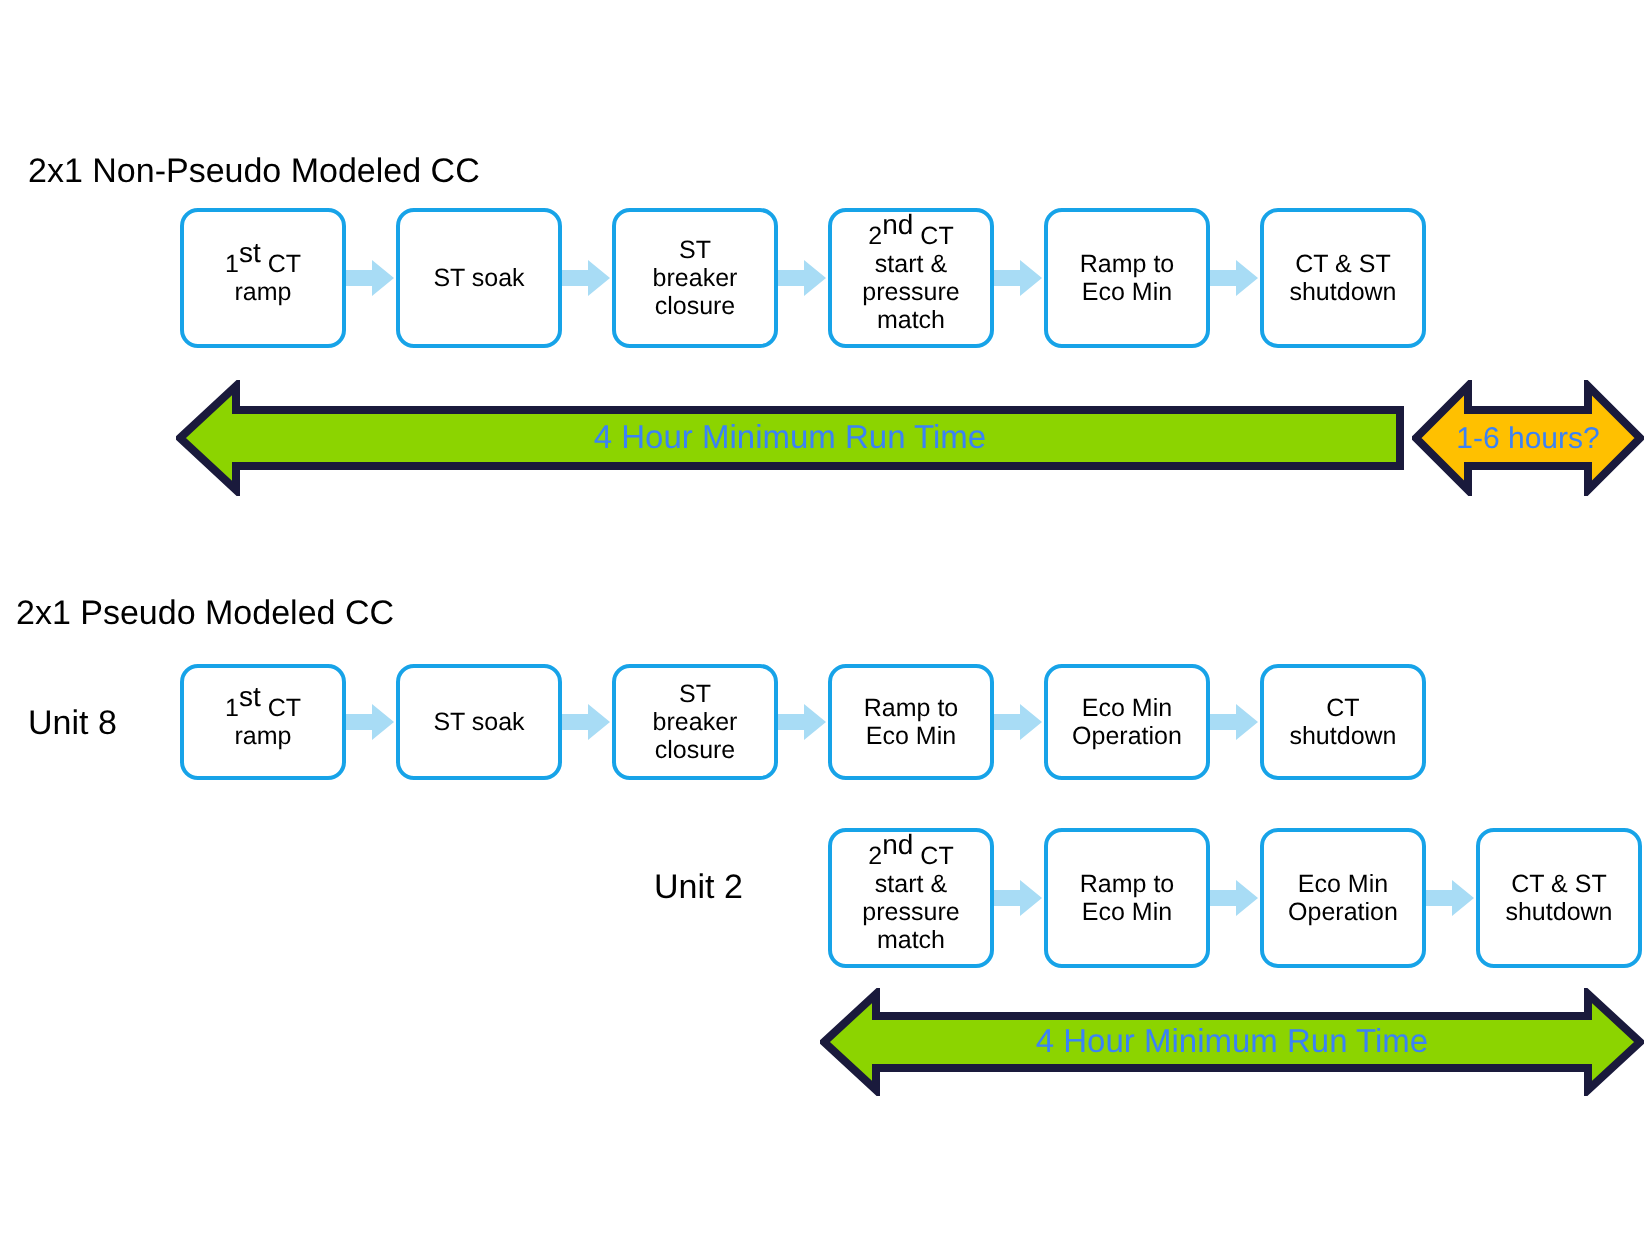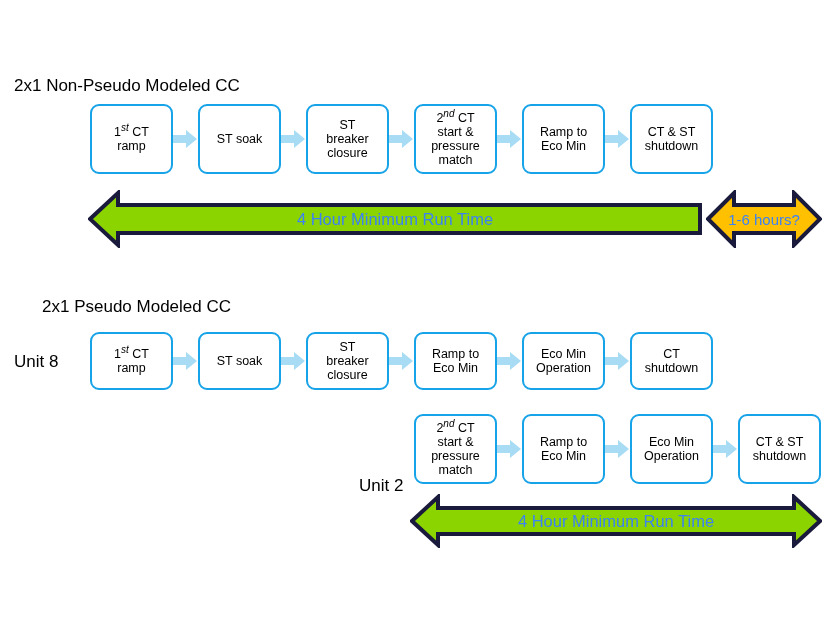--- a/index.html
+++ b/index.html
@@ -23,32 +23,32 @@
 
   
   .section-title {
     position: absolute;
     font-size: 17px;
     line-height: 20px;
     color: #000;
     white-space: nowrap;
   }
   #title-nonpseudo { left: 14px; top: 76px; }
-  #title-pseudo    { left: 8px;  top: 297px; margin-left: 34px; }
+  #title-pseudo    { left: 8px;  top: 297px; }
 
   
   .unit-label {
     position: absolute;
     font-size: 17px;
     line-height: 20px;
     white-space: nowrap;
     color: #000;
   }
   #unit1-label { left: 14px;  top: 352px; }
-  #unit2-label { left: 327px; top: 476px; margin-left: 32px; }
+  #unit2-label { left: 327px; top: 434px; }
 
   
   .flow-row {
     position: absolute;
     display: flex;
     align-items: center;
   }
   .pbox {
     box-sizing: border-box;
     background: #ffffff;
@@ -59,24 +59,23 @@
     justify-content: center;
     text-align: center;
     font-size: 12.5px;
     line-height: 14px;
     color: #000;
     padding: 2px 3px;
     flex: 0 0 auto;
   }
   .pbox .lbl { display: block; }
   .pbox sup {
-    font-size: 10px;
+    font-size: 14px;
     vertical-align: super;
     line-height: 0;
-    font-style: italic;
   }
 
   
   .conn {
     flex: 0 0 auto;
     width: 26px;
     height: 22px;
     position: relative;
     display: flex;
     align-items: center;

